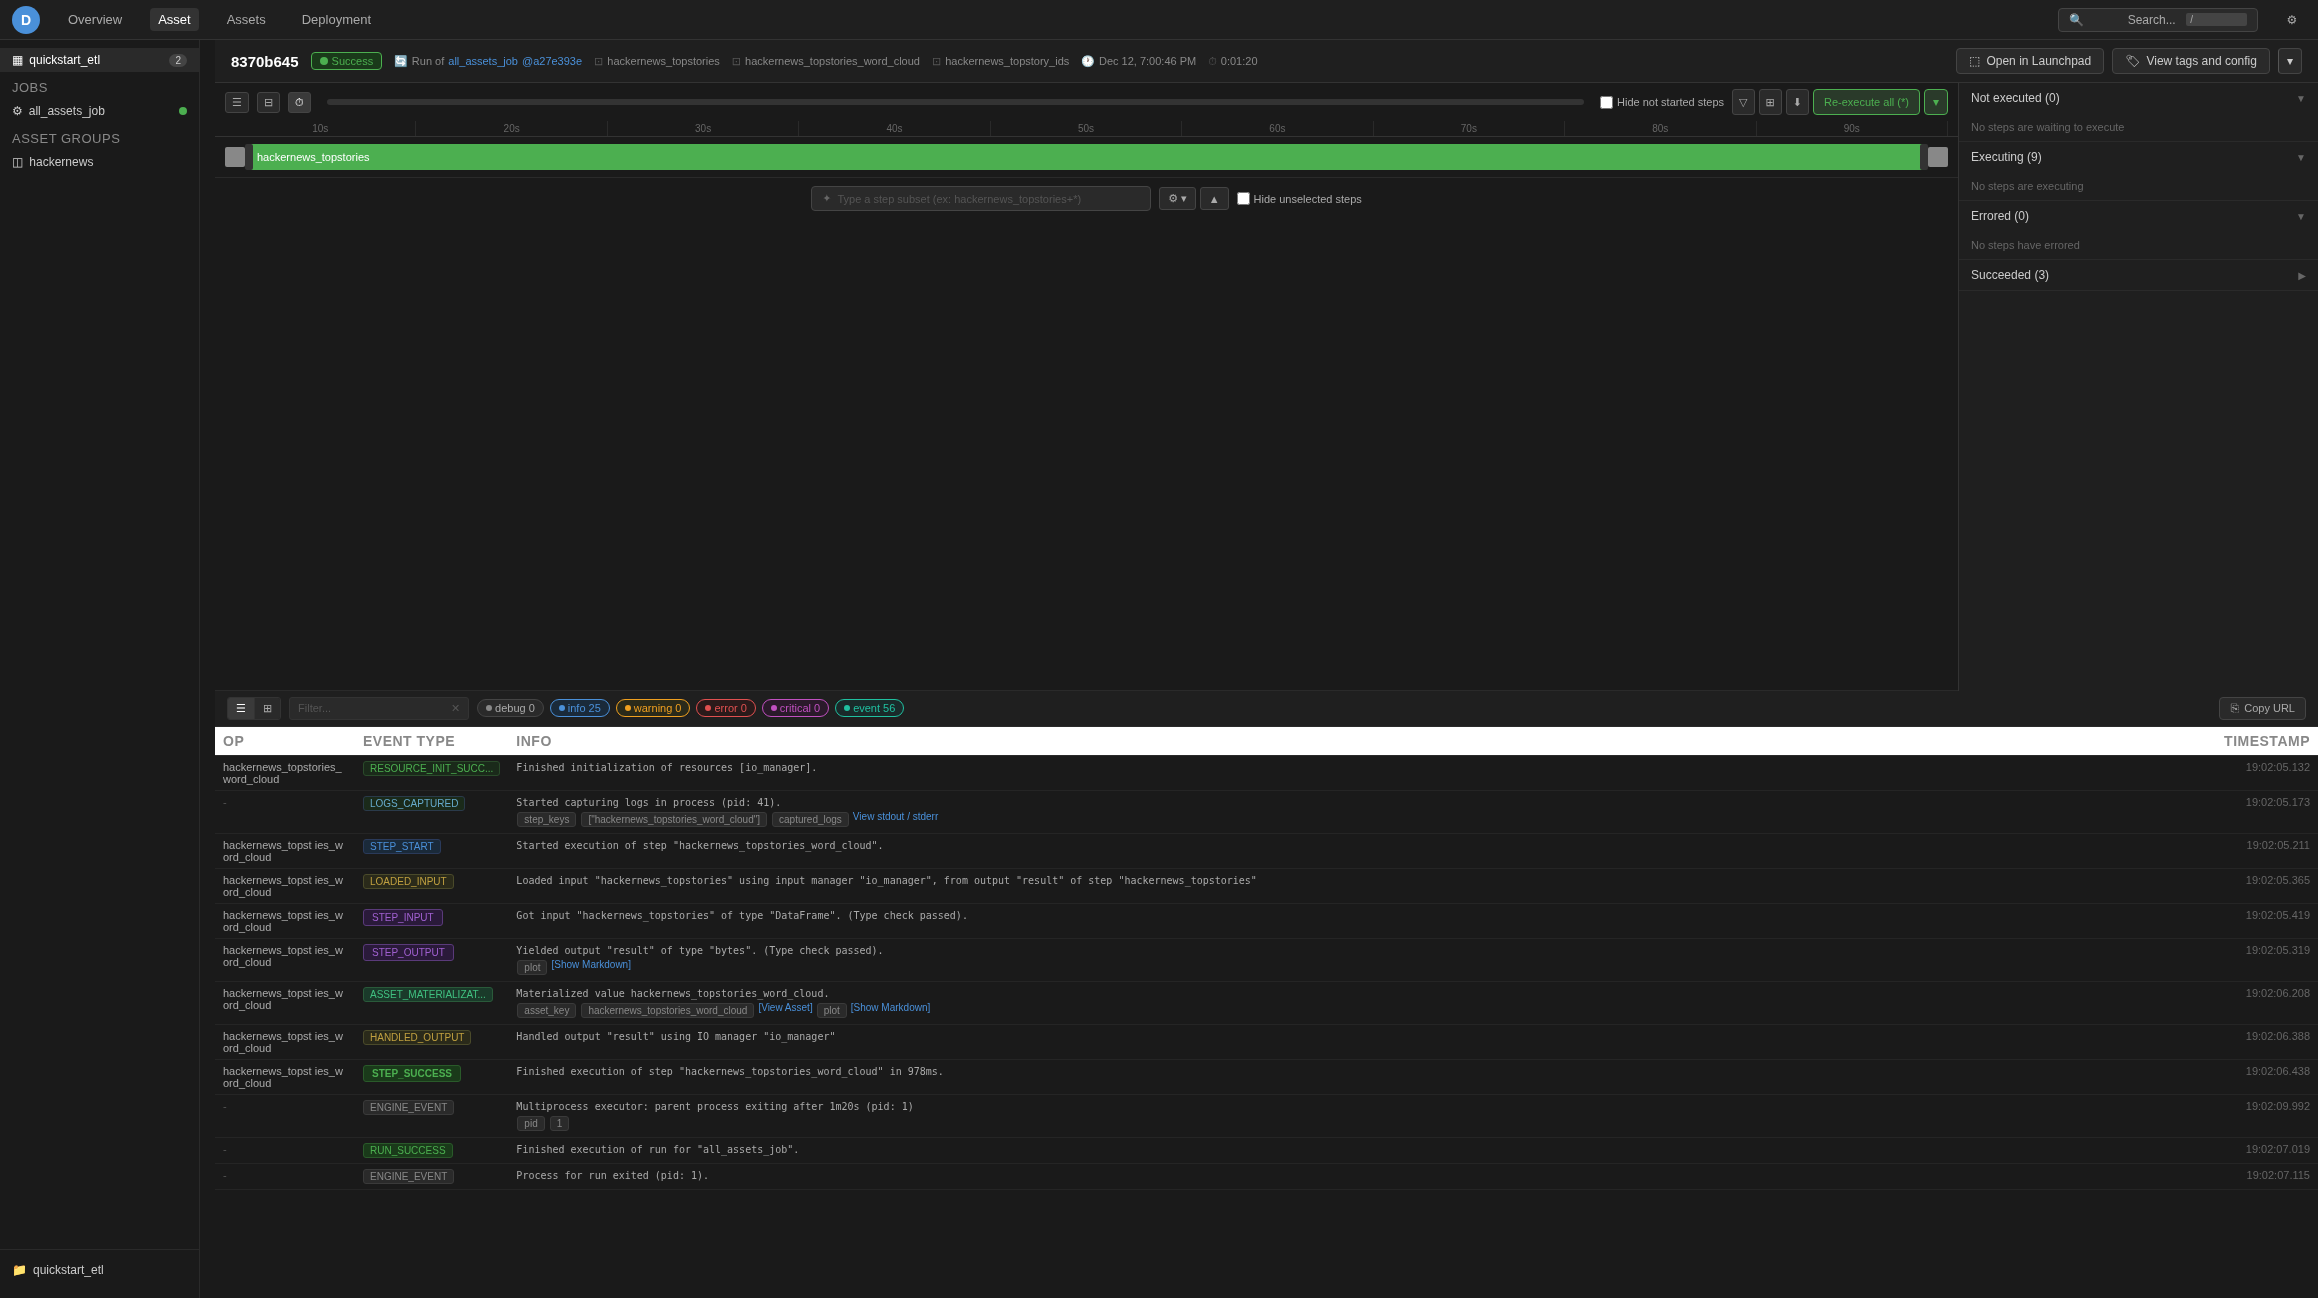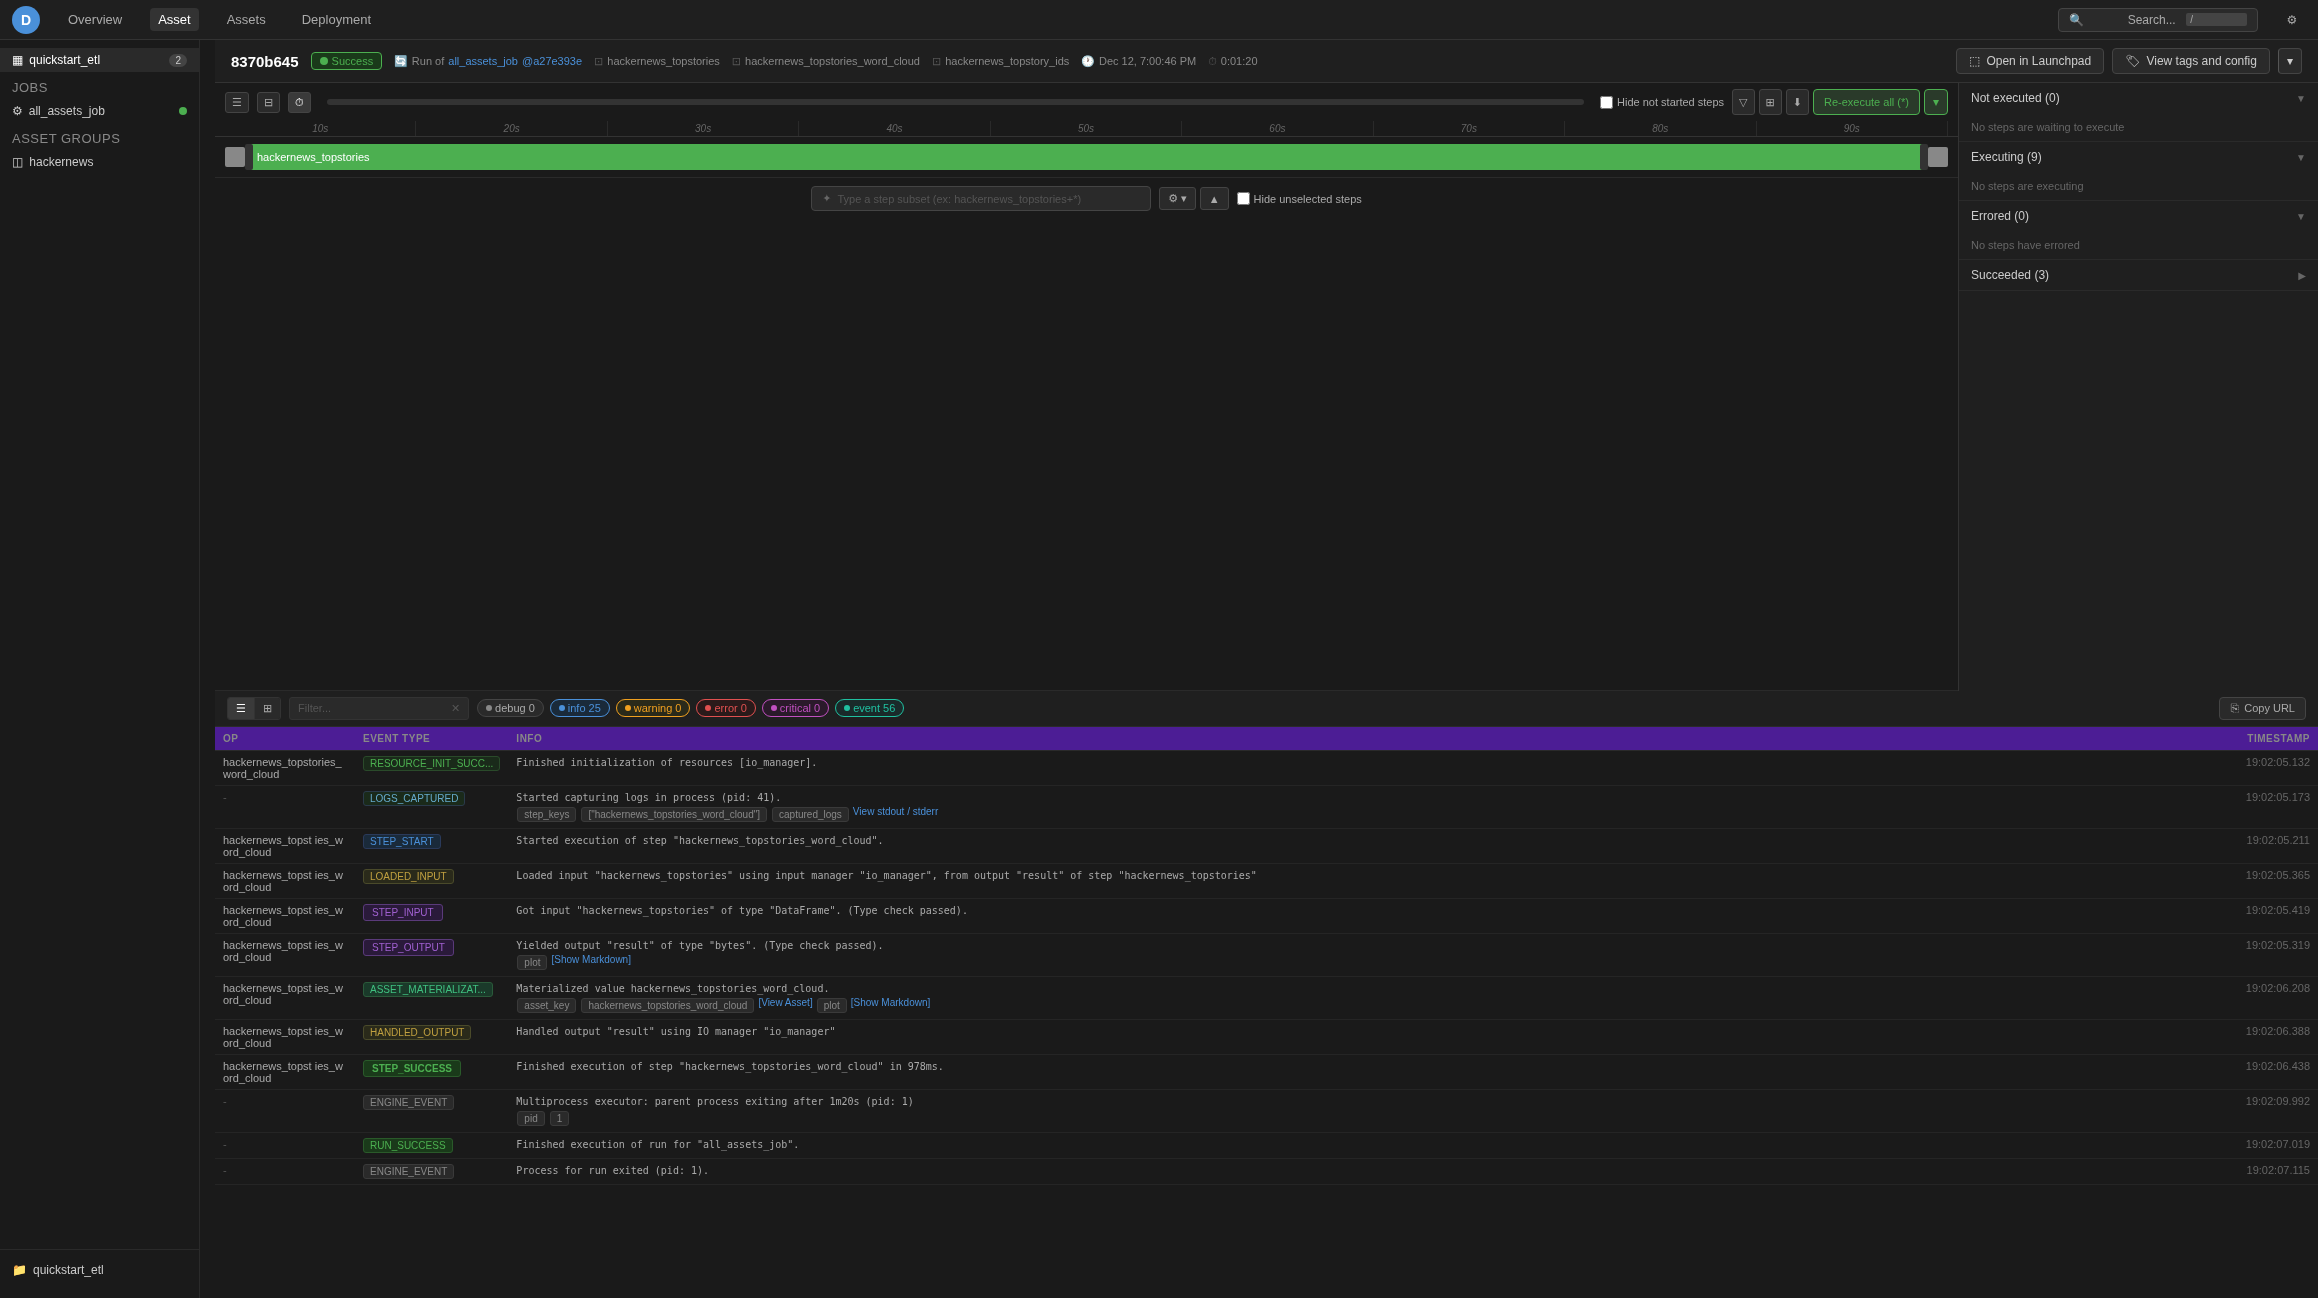--- a/index.html
+++ b/index.html
@@ -94,21 +94,21 @@
     .chip-warning .chip-dot { background: #f0a020; }
     .chip-error .chip-dot { background: #e05050; }
     .chip-critical .chip-dot { background: #c050c0; }
     .chip-event .chip-dot { background: #20c0a0; }
     
     .copy-url-btn { margin-left: auto; background: #2a2a2a; border: 1px solid #444; border-radius: 4px; padding: 4px 10px; color: #aaa; font-size: 11px; cursor: pointer; display: flex; align-items: center; gap: 5px; }
     
     
     .log-table-wrapper { flex: 1; overflow-y: auto; }
     .log-table { width: 100%; border-collapse: collapse; }
-    .log-table thead th { background: #4c1d95; color: #888; font-size: 10px; text-transform: uppercase; padding: 6px 8px; text-align: left; border-bottom: 1px solid #2a2a2a; position: sticky; top: 0; z-index: 10; letter-spacing: 0.5px; }
+    .log-table thead th { background: #ffffff; color: #888; font-size: 14px; text-transform: uppercase; padding: 6px 8px; text-align: left; border-bottom: 1px solid #2a2a2a; position: sticky; top: 0; z-index: 10; letter-spacing: 0.5px; }
     .log-table tbody tr { border-bottom: 1px solid #252525; }
     .log-table td { padding: 5px 8px; font-size: 11px; vertical-align: top; }
     .col-op { width: 140px; color: #aaa; word-break: break-all; }
     .col-event { width: 130px; }
     .col-info { color: #ccc; }
     .col-timestamp { width: 90px; color: #666; font-size: 10px; text-align: right; white-space: nowrap; }
     
     .event-type-badge { display: inline-block; padding: 1px 6px; border-radius: 3px; font-size: 10px; font-weight: 500; }
     .et-resource { background: #1a2a1a; color: #4caf50; border: 1px solid #2a4a2a; }
     .et-logs { background: #1a2a1a; color: #6ac; border: 1px solid #2a3a4a; }
@@ -257,21 +257,21 @@
           </label>
           <div style="display:flex;gap:4px;margin-left:auto;">
             <button class="timeline-ctrl-btn">▽</button>
             <button class="timeline-ctrl-btn">⊞</button>
             <button class="timeline-ctrl-btn">⬇</button>
             <button class="btn" style="background:#2a3a2a;border-color:#4caf50;color:#4caf50;font-size:11px;padding:3px 10px;">Re-execute all (*)</button>
             <button class="btn btn-dropdown" style="background:#2a3a2a;border-color:#4caf50;color:#4caf50;">▾</button>
           </div>
         </div>
 
-        <div class="timeline-ruler" style="padding: 0 10px; font-style: italic;">
+        <div class="timeline-ruler" style="padding: 0 10px;">
           <div class="ruler-mark">10s</div>
           <div class="ruler-mark">20s</div>
           <div class="ruler-mark">30s</div>
           <div class="ruler-mark">40s</div>
           <div class="ruler-mark">50s</div>
           <div class="ruler-mark">60s</div>
           <div class="ruler-mark">70s</div>
           <div class="ruler-mark">80s</div>
           <div class="ruler-mark">90s</div>
         </div>

